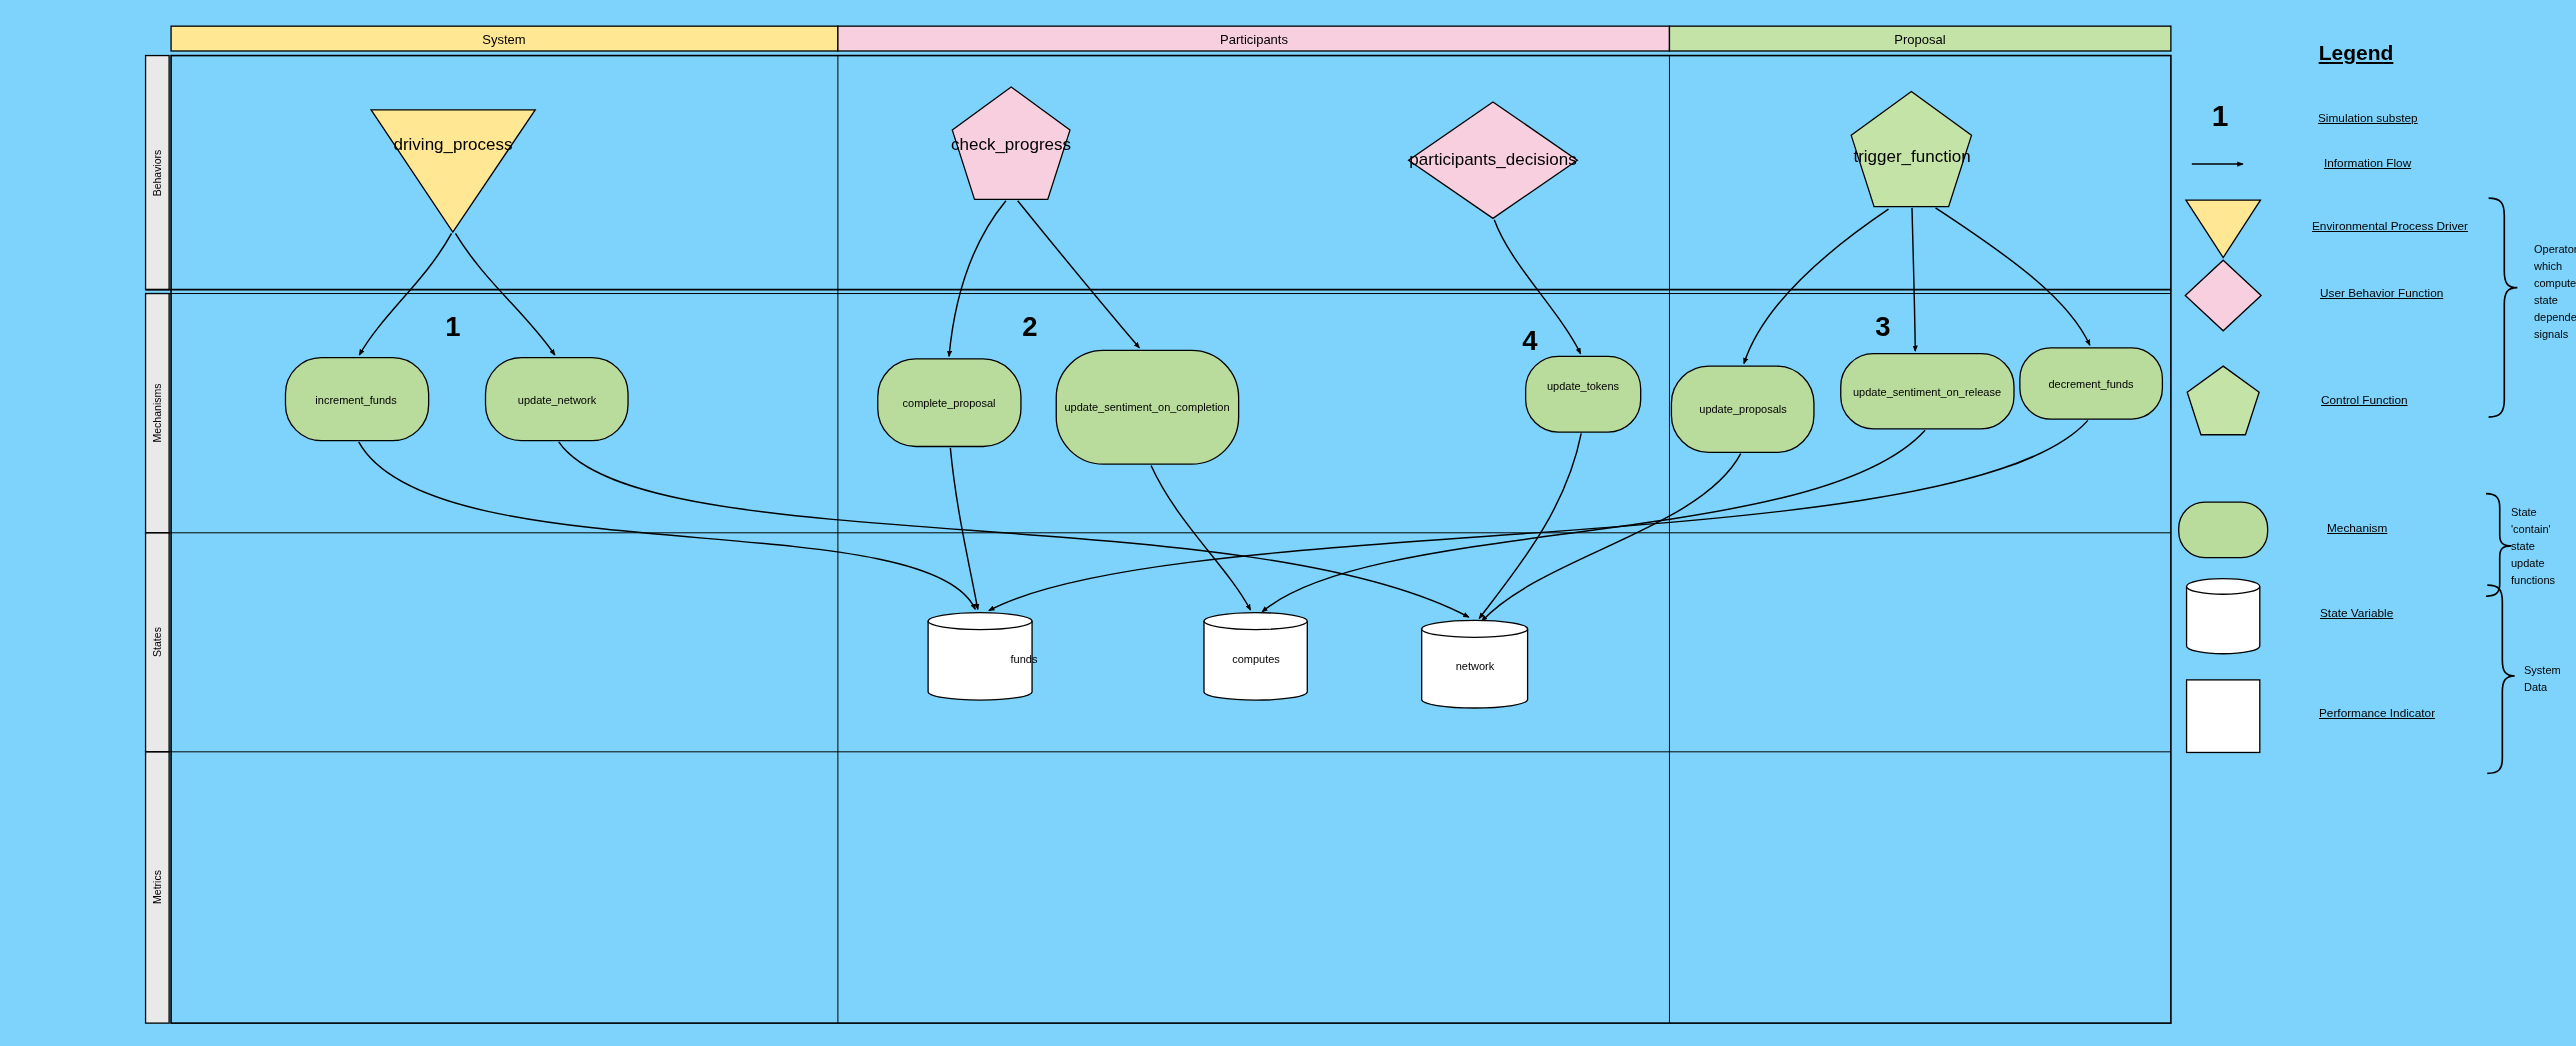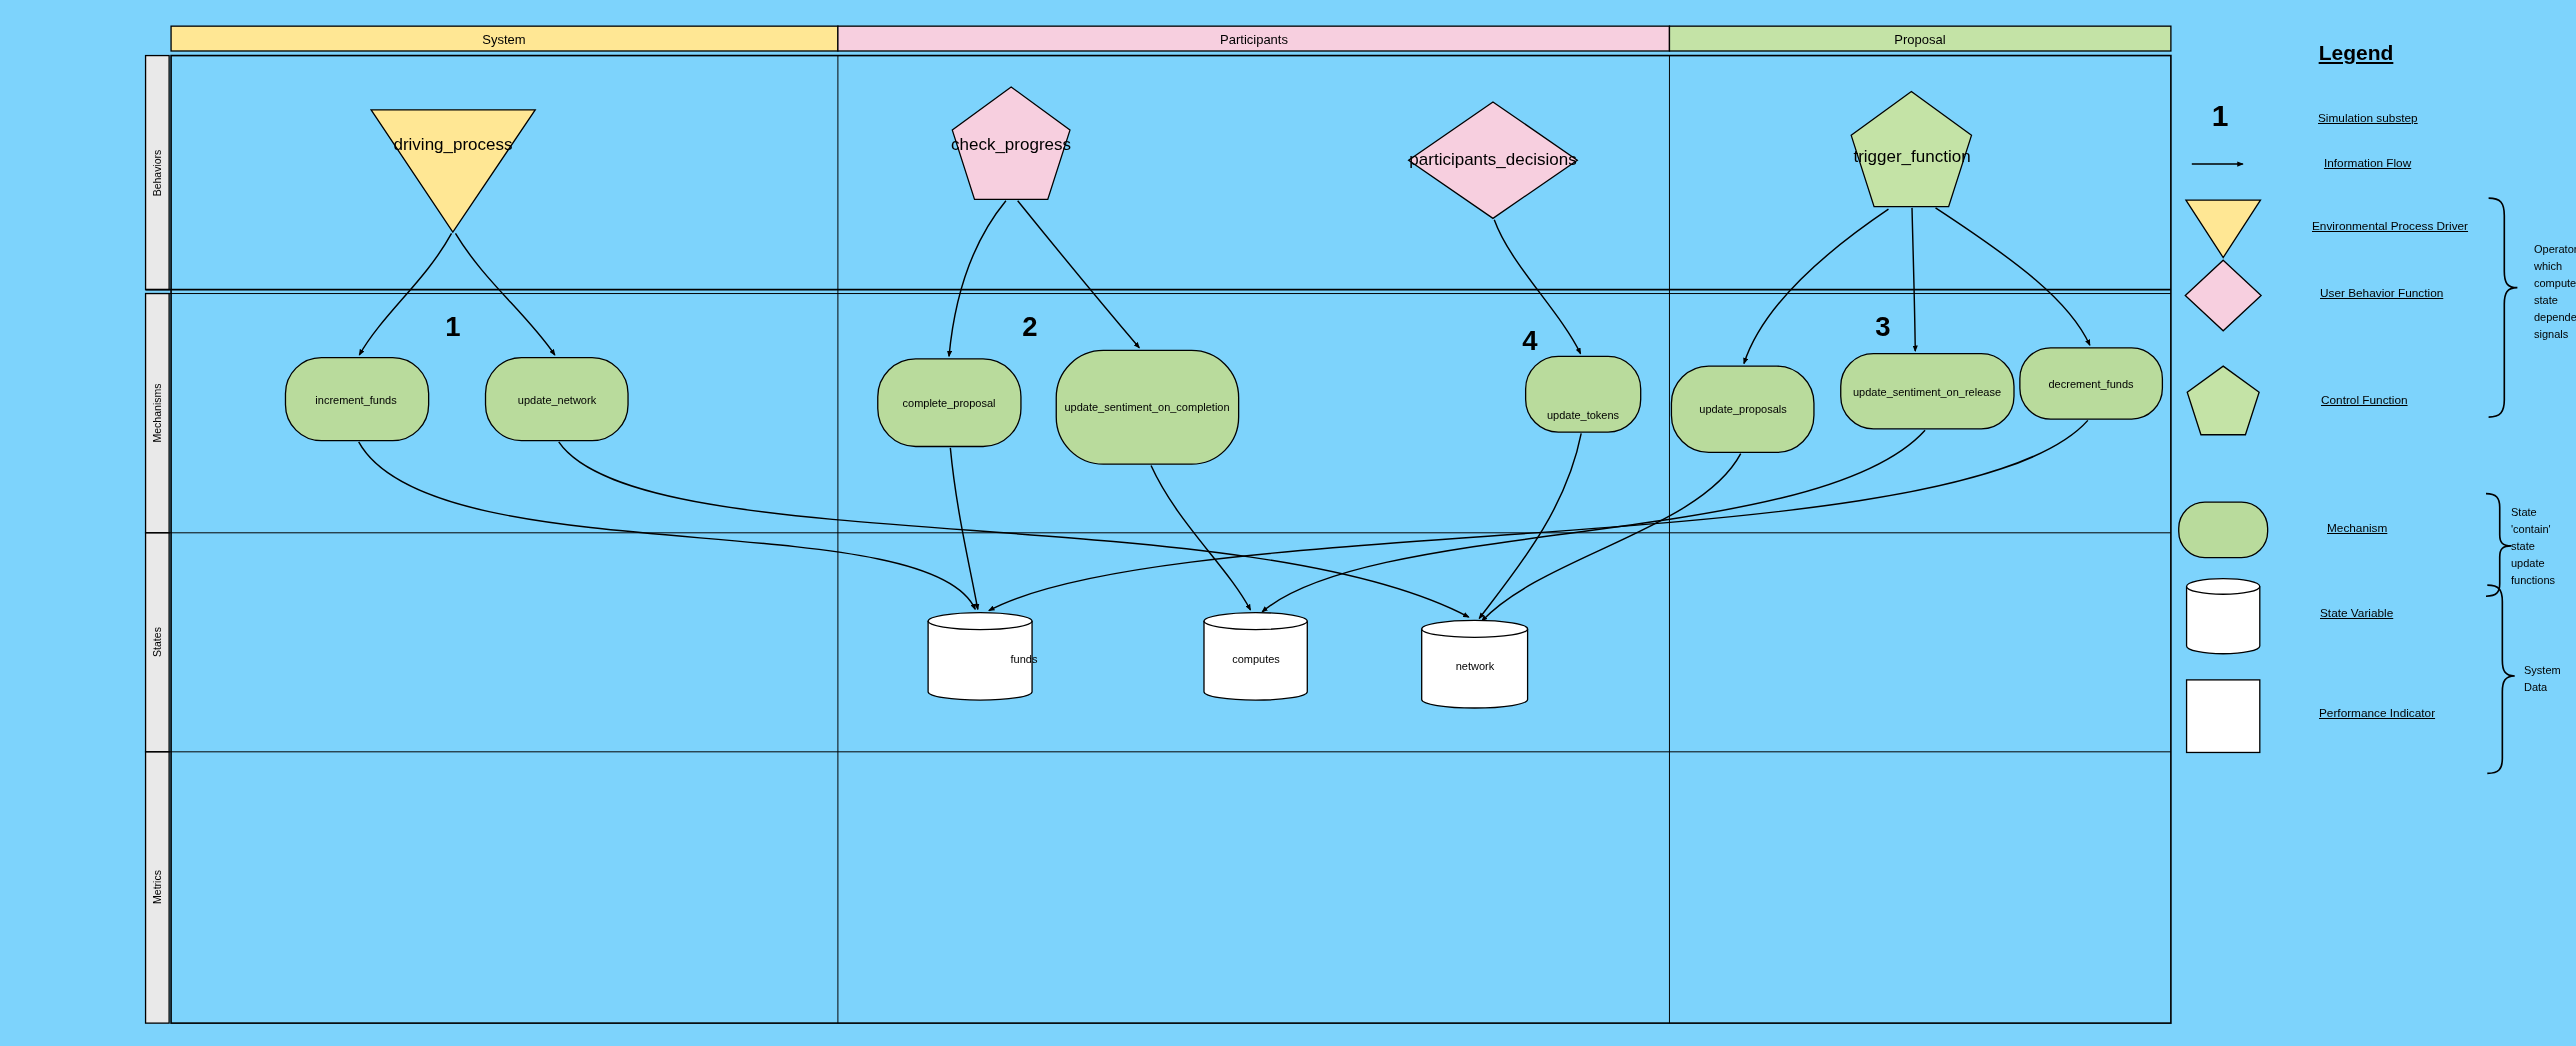--- a/index.html
+++ b/index.html
@@ -118,21 +118,21 @@
 
 <div class="lbl substep" style="left:453px;top:327px;">1</div>
 <div class="lbl substep" style="left:1030px;top:327px;">2</div>
 <div class="lbl substep" style="left:1530px;top:341px;">4</div>
 <div class="lbl substep" style="left:1883px;top:327px;">3</div>
 
 <div class="lbl f17" style="left:356px;top:400px;">increment_funds</div>
 <div class="lbl f17" style="left:557px;top:400px;">update_network</div>
 <div class="lbl f17" style="left:949px;top:403px;">complete_proposal</div>
 <div class="lbl f17" style="left:1147px;top:407px;">update_sentiment_on_completion</div>
-<div class="lbl f17" style="left:1583px;top:415px;">update_tokens</div>
+<div class="lbl f17" style="left:1583px;top:386px;">update_tokens</div>
 <div class="lbl f17" style="left:1743px;top:409px;">update_proposals</div>
 <div class="lbl f17" style="left:1927px;top:392px;">update_sentiment_on_release</div>
 <div class="lbl f17" style="left:2091px;top:384px;">decrement_funds</div>
 
 <div class="lbl f17" style="left:1024px;top:659px;">funds</div>
 <div class="lbl f17" style="left:1256px;top:659px;">computes</div>
 <div class="lbl f17" style="left:1475px;top:666px;">network</div>
 
 <div class="lbl legend-title" style="left:2356px;top:53px;text-decoration:underline;">Legend</div>
 <div class="lbl legend-one" style="left:2220px;top:116px;">1</div>

